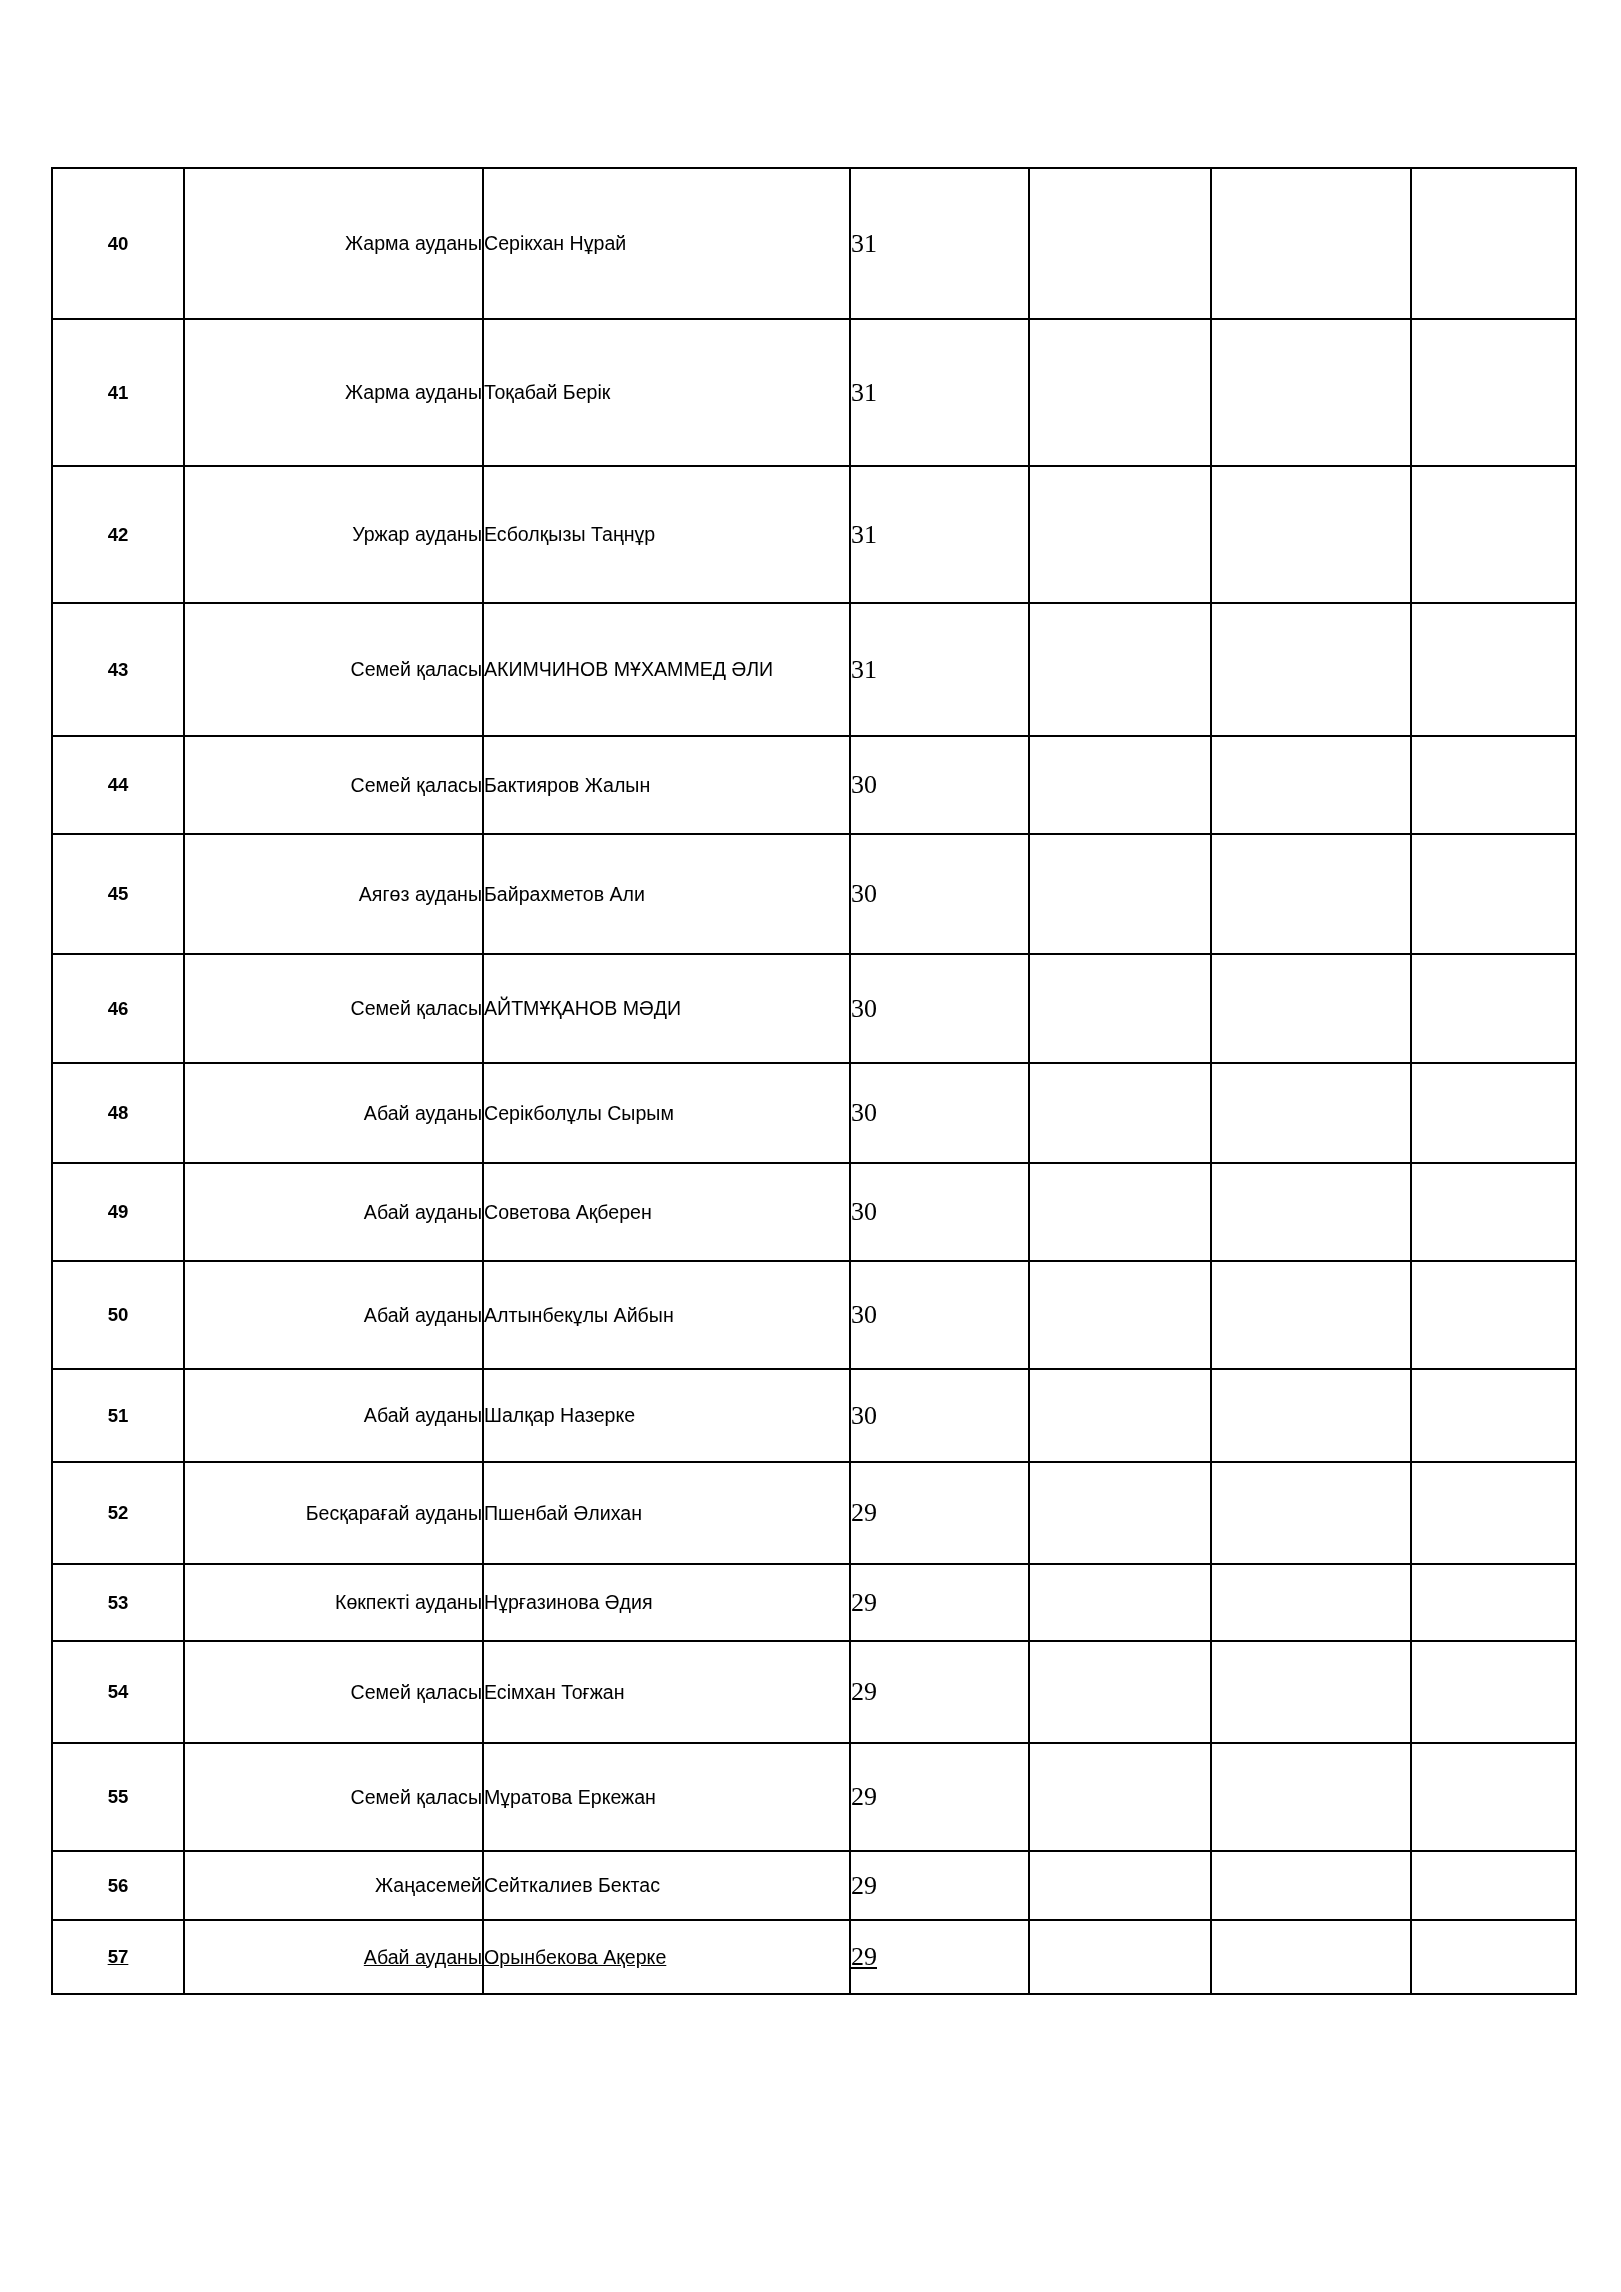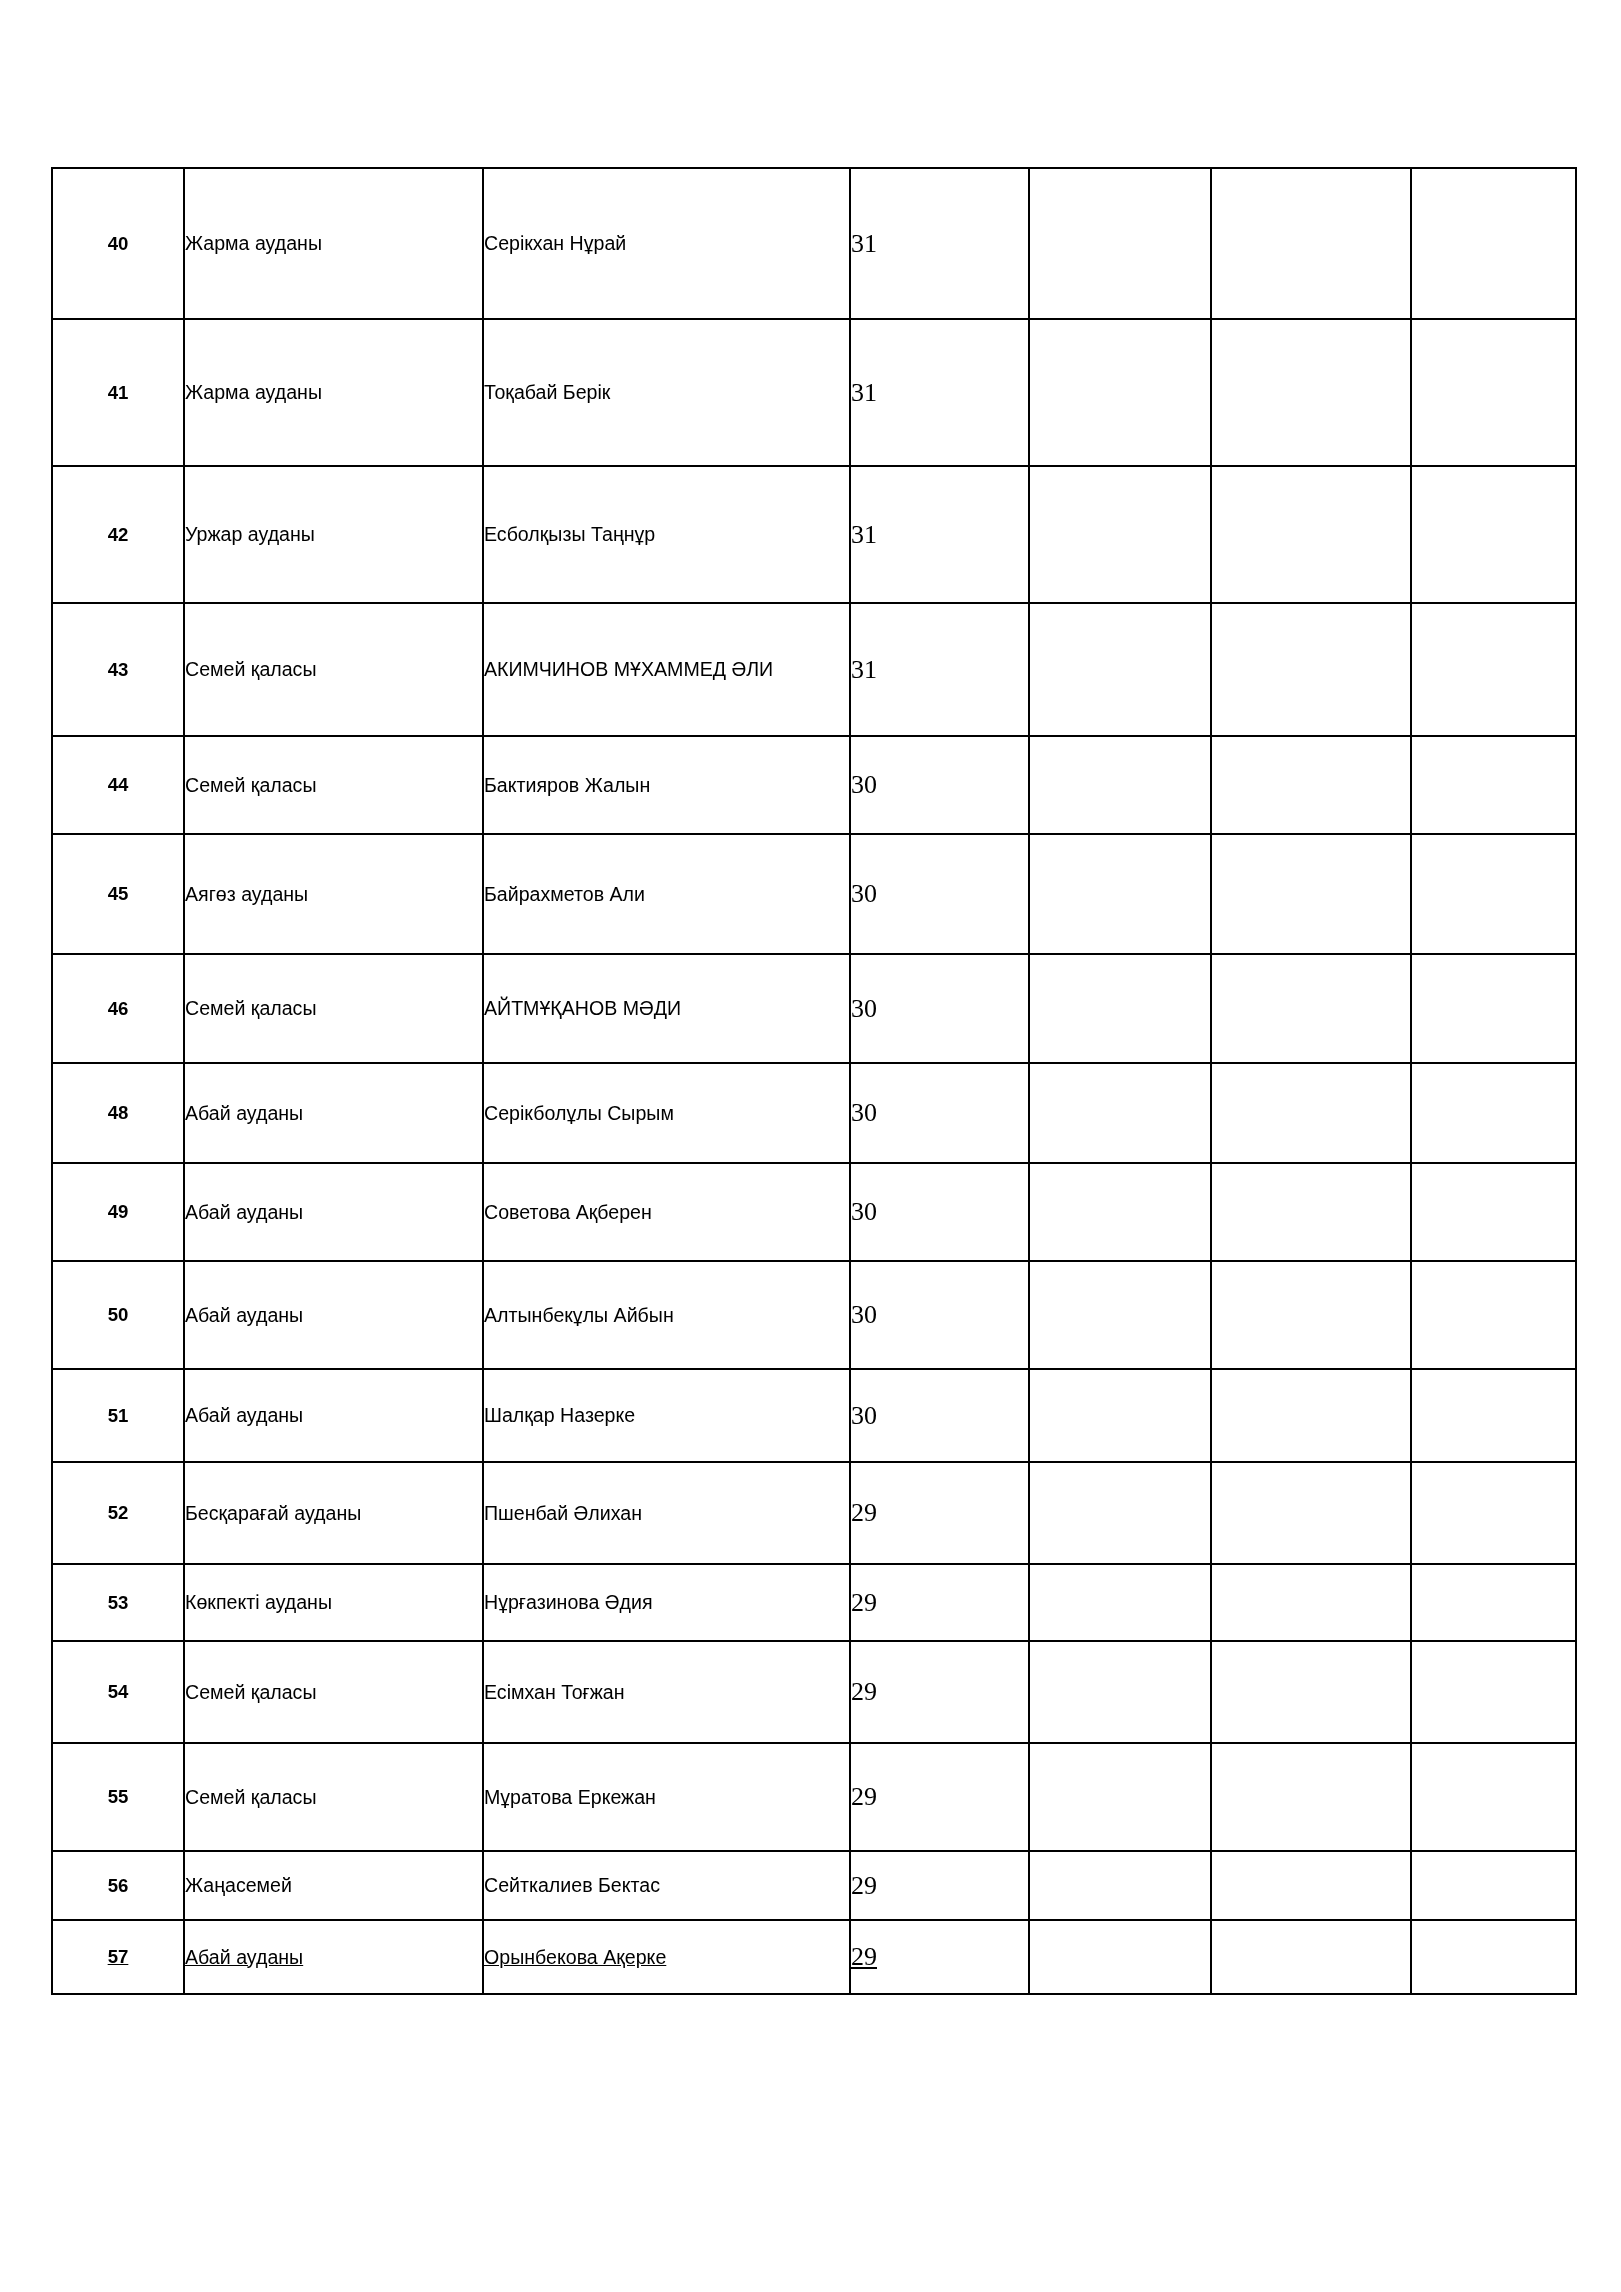--- a/index.html
+++ b/index.html
@@ -18,21 +18,21 @@
     margin-top:36px;
   }
   table.grid td{
     border:2px solid #000;
     vertical-align:middle;
     overflow:hidden;
     background:#fff;
     padding:0;
   }
   td.c0{width:130px;text-align:center;font-weight:bold;font-size:18.6px;}
-  td.c1{width:297px;text-align:left;padding-left:4.9px;font-size:19.6px;}
+  td.c1{width:297px;text-align:right;padding-left:4.9px;font-size:19.6px;}
   td.c2{width:365px;text-align:left;padding-left:4.9px;font-size:19.6px;}
   td.c3{width:177px;text-align:left;font-family:"Liberation Serif",serif;font-size:26px;}
   td.c4{width:180px;}
   td.c5{width:198px;}
   td.c6{width:163px;}
   
   .t5{border-top-width:4.9px;}
   .t3{border-top-width:2.9px;}
   .l3{border-left-width:2.9px;}
   .b3{border-bottom-width:2.9px;}

